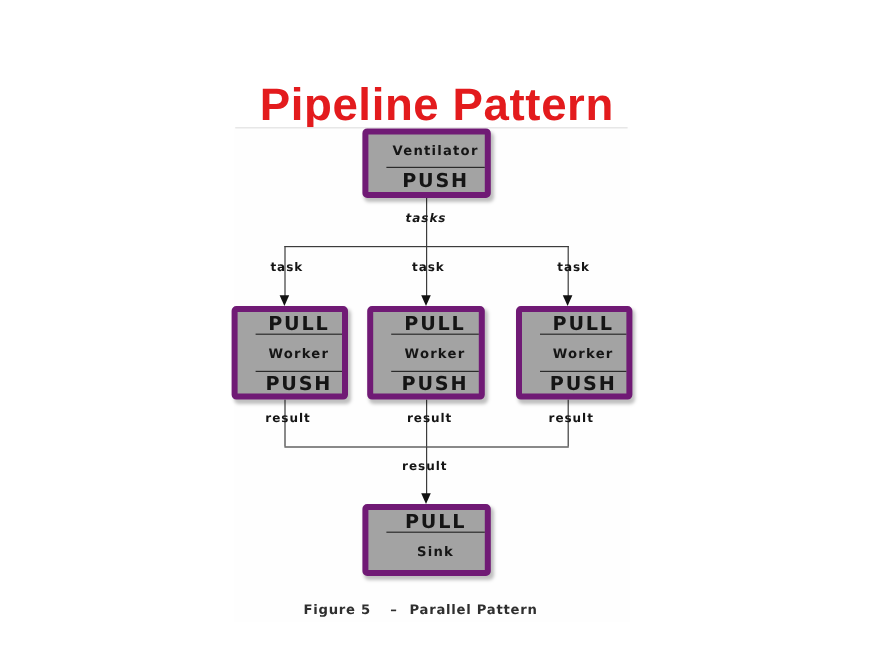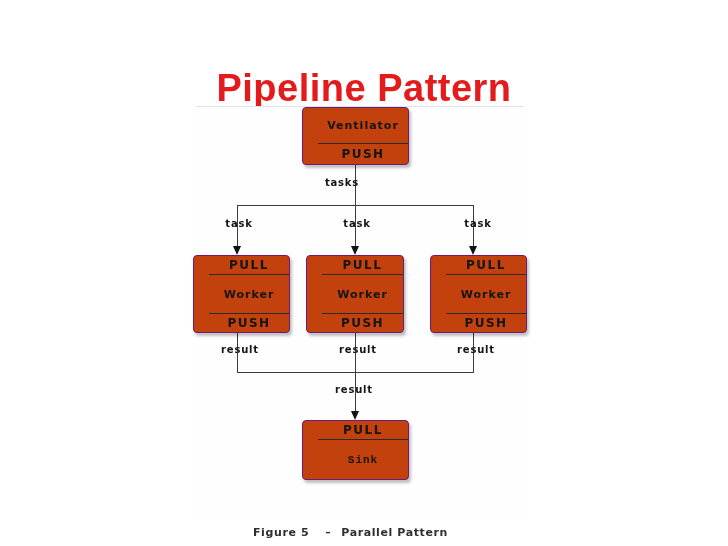--- a/index.html
+++ b/index.html
@@ -62,82 +62,81 @@
     border-right: 4.5px solid transparent;
     border-top: 9px solid #121212;
   }
   .a-left  { left: 233px; top: 246px; }
   .a-mid   { left: 351px; top: 246px; }
   .a-right { left: 469px; top: 246px; }
   .a-sink  { left: 351px; top: 411px; }
   
   .box {
     position: absolute;
-    background: #c2410c;
-    border: 1px solid #701a75;
+    background: #a3a3a3;
+    border: 5px solid #701a75;
     border-radius: 4px;
     box-shadow: 2px 3px 3px rgba(0,0,0,0.25);
     display: flex;
     flex-direction: column;
     box-sizing: border-box;
     padding-left: 15px;
   }
   .box .sec {
     display: flex;
     align-items: center;
     justify-content: center;
     color: #151515;
     font-weight: bold;
   }
   .box .sec + .sec { border-top: 1px solid #2b2b2b; }
-  .sec.socket { font-size: 12px; letter-spacing: 1.5px; }
+  .sec.socket { font-size: 16px; letter-spacing: 1.5px; }
   .sec.node   { font-size: 11px; letter-spacing: 1px; }
   .box-ventilator { left: 302px; top: 107px; width: 107px; height: 58px; }
   .box-ventilator .node { flex: 1; }
   .box-ventilator .socket { height: 20px; }
   .box-worker { top: 255px; width: 97px; height: 78px; }
   .box-worker-1 { left: 193px; }
   .box-worker-2 { left: 306px; width: 98px; }
   .box-worker-3 { left: 430px; }
   .box-worker .socket { height: 18px; }
   .box-worker .node { flex: 1; }
   .box-sink { left: 302px; top: 420px; width: 107px; height: 60px; }
   .box-sink .socket { height: 18px; }
-  .box-sink .node { flex: 1; font-family: Liberation Mono, monospace; }
+  .box-sink .node { flex: 1; }
   
   .lbl {
     position: absolute;
     transform: translateX(-50%);
     font-weight: bold;
     font-size: 10px;
     letter-spacing: 0.8px;
     color: #151515;
     white-space: nowrap;
   }
-  .lbl-tasks    { left: 342px; top: 177px; }
+  .lbl-tasks    { left: 355px; top: 177px; font-style: italic; }
   .lbl-task-1   { left: 239px; top: 218px; }
   .lbl-task-2   { left: 357px; top: 218px; }
   .lbl-task-3   { left: 478px; top: 218px; }
   .lbl-result-1 { left: 240px; top: 344px; }
   .lbl-result-2 { left: 358px; top: 344px; }
   .lbl-result-3 { left: 476px; top: 344px; }
   .lbl-results  { left: 354px; top: 384px; }
   
   .caption {
     position: absolute;
     left: 253px;
     top: 502px;
     display: flex;
     align-items: baseline;
     font-weight: bold;
     font-size: 11px;
     letter-spacing: 0.6px;
     color: #2f2f2f;
     white-space: nowrap;
-    margin-top: 24px;
   }
   .caption .dash { margin-left: 16px; margin-right: 10px; }
 </style>
 </head>
 <body>
 
 <div class="slide">
 
   <h1 class="title">Pipeline Pattern</h1>
 

